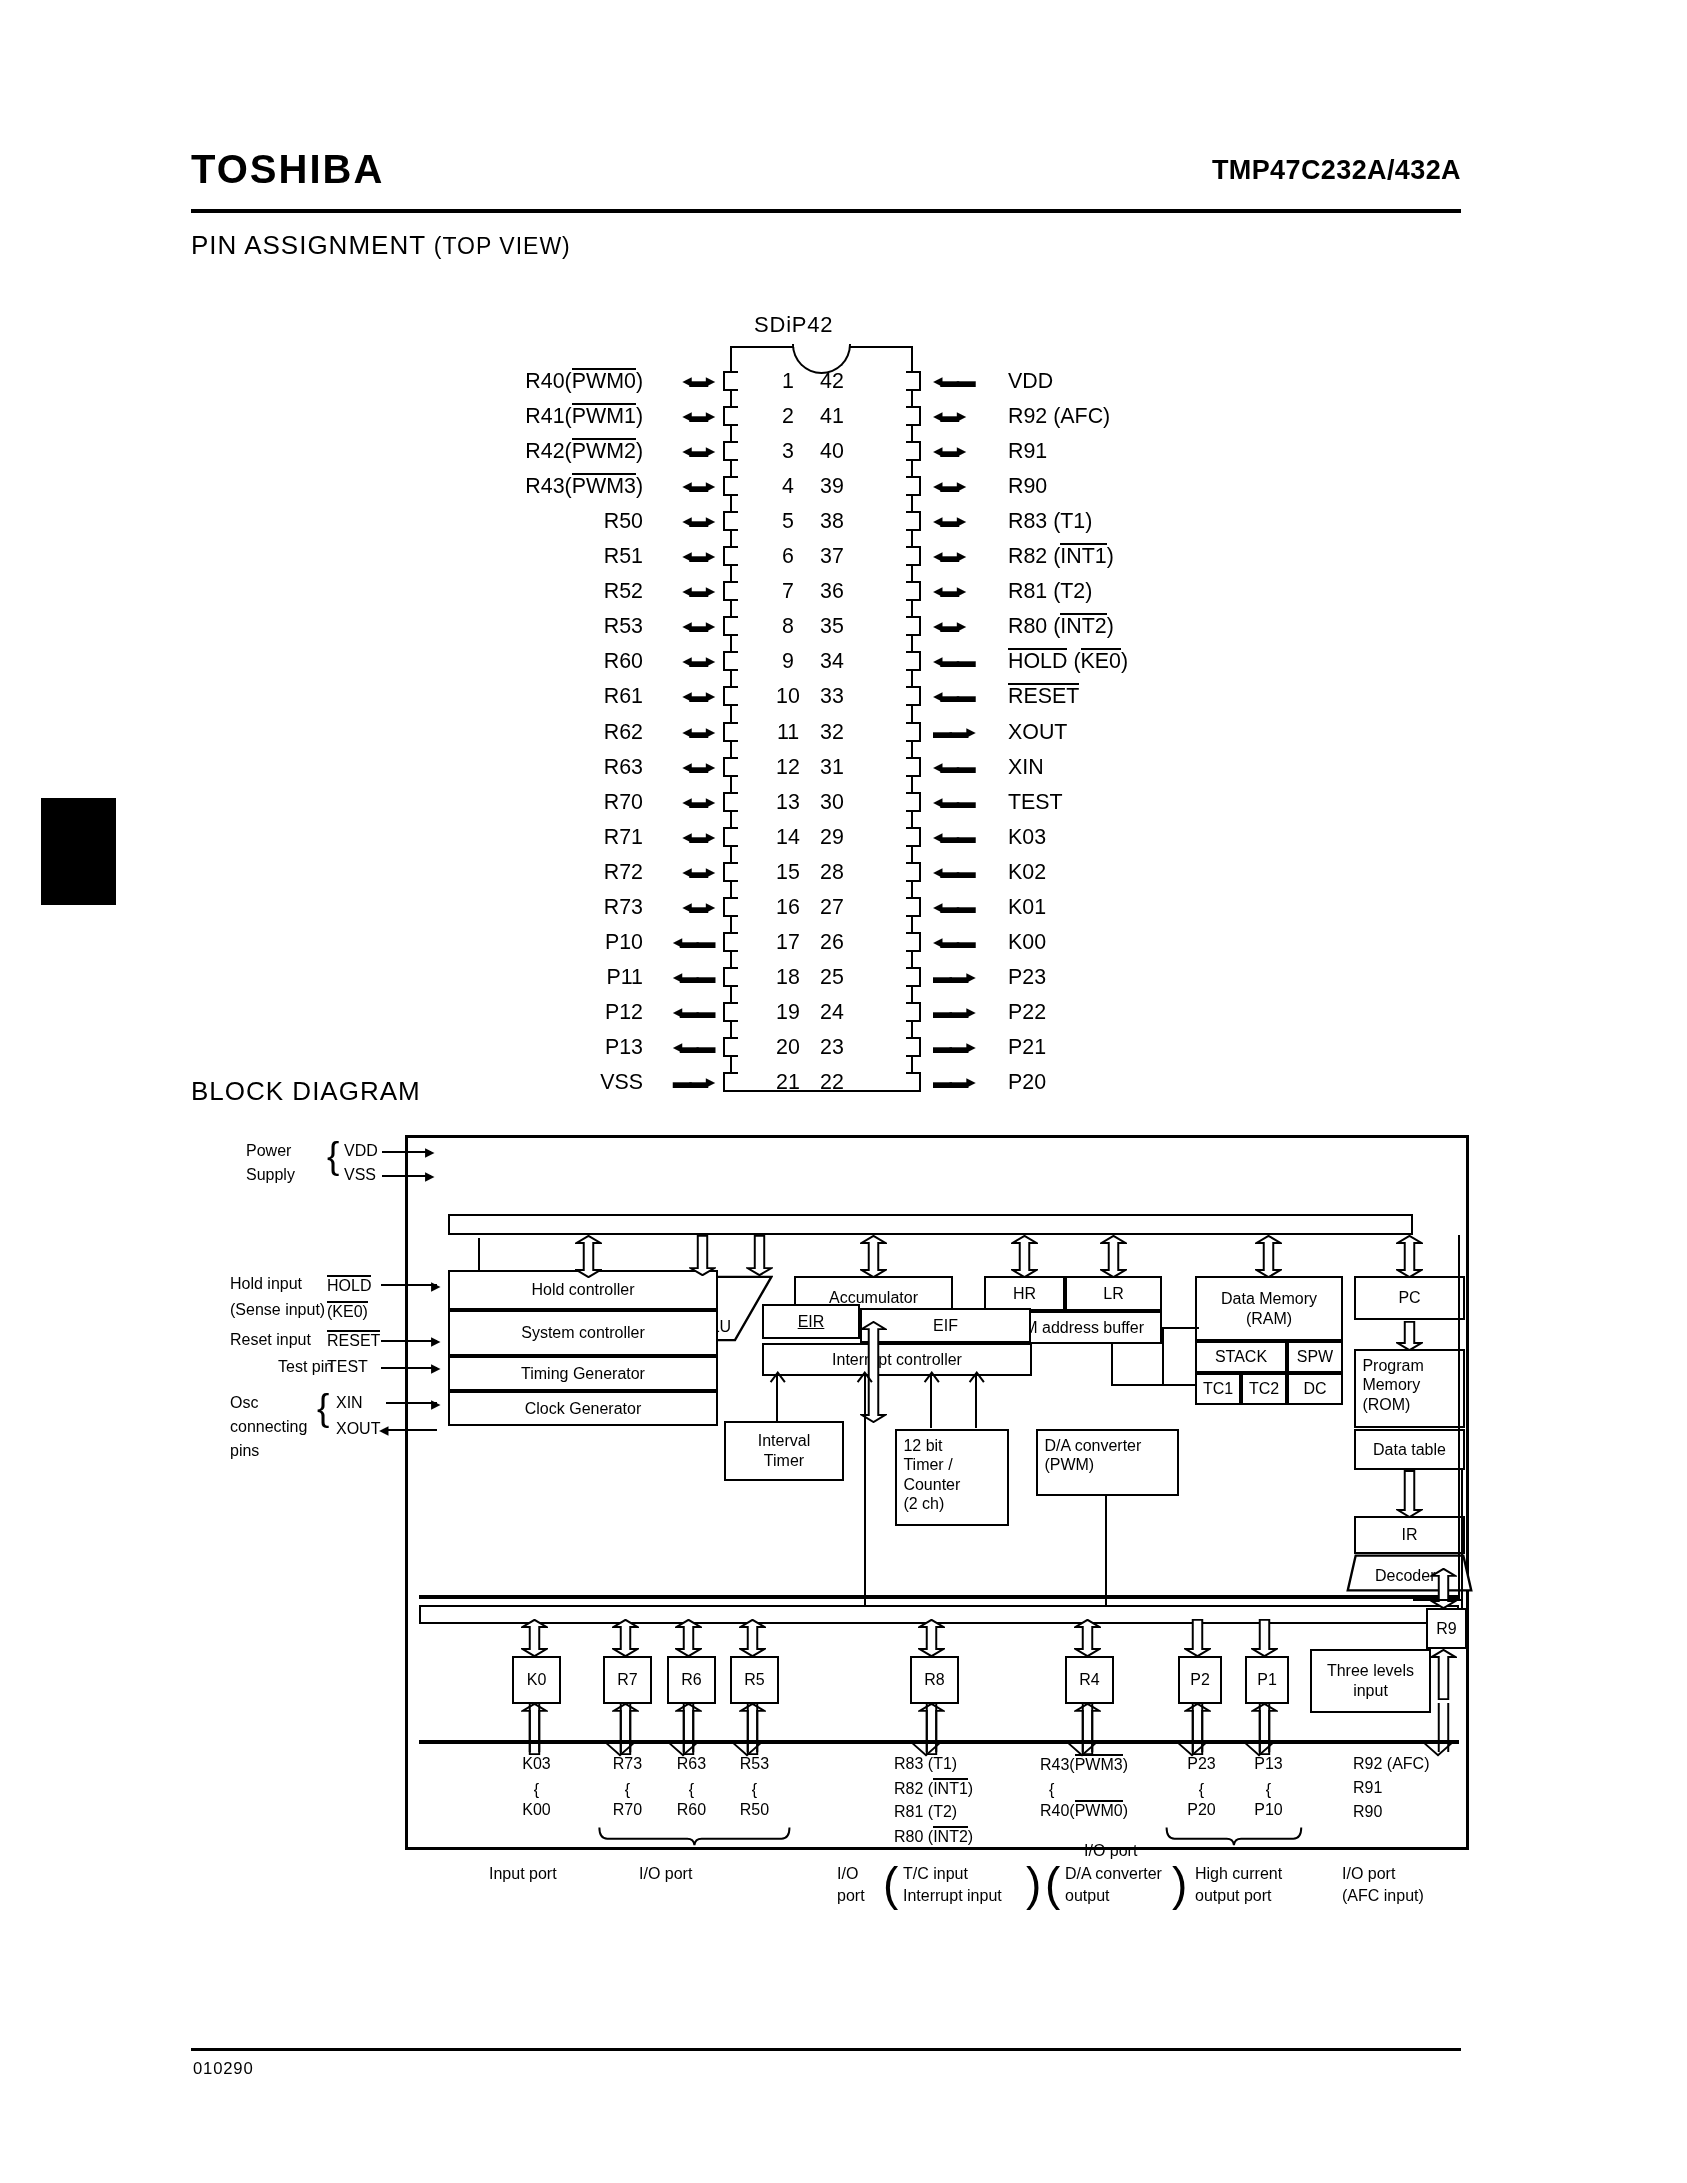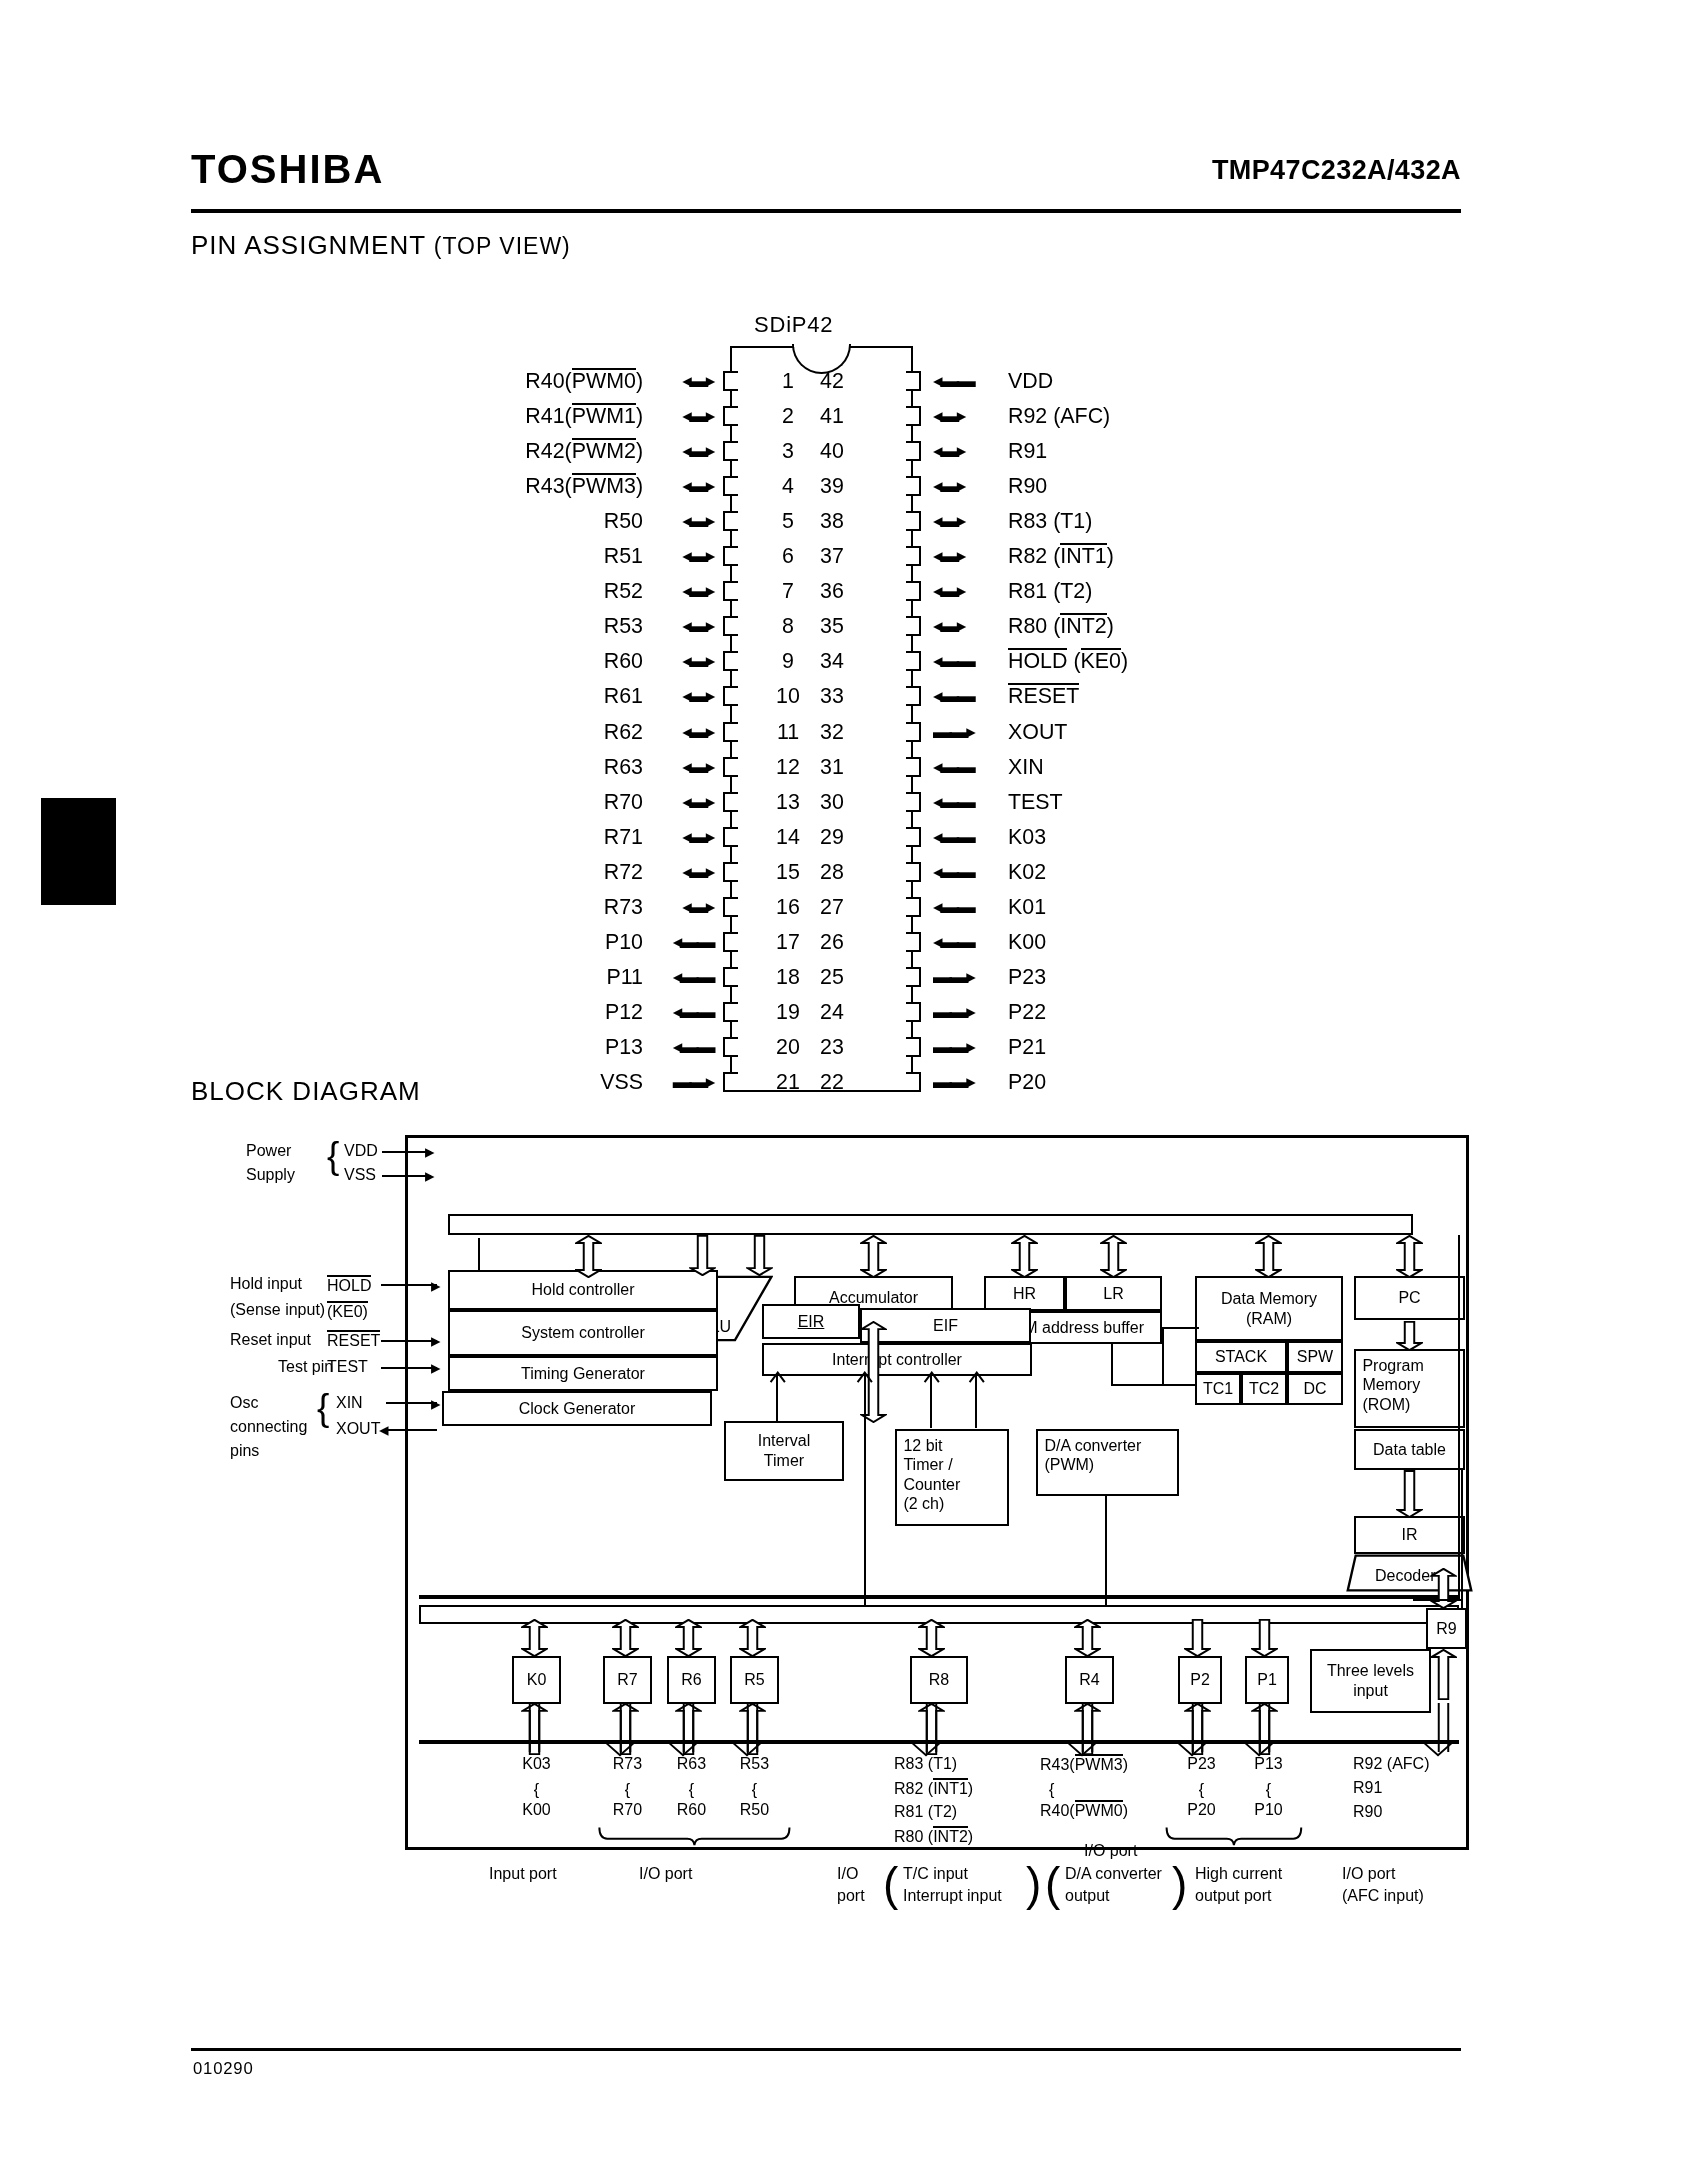--- a/index.html
+++ b/index.html
@@ -453,21 +453,21 @@
     <div class="hline" style="left:148px; top:310px; width:51px;"></div>
     <div class="lbl-txt" style="left:193px; top:155px; font-size:19px;">▸</div>
     <div class="lbl-txt" style="left:193px; top:210px; font-size:19px;">▸</div>
     <div class="lbl-txt" style="left:193px; top:237px; font-size:19px;">▸</div>
     <div class="lbl-txt" style="left:193px; top:273px; font-size:19px;">▸</div>
     <div class="lbl-txt" style="left:141px; top:299px; font-size:19px;">◂</div>
 
     <div class="blk" style="left:210px; top:151px; width:270px; height:40px;">Hold controller</div>
     <div class="blk" style="left:210px; top:191px; width:270px; height:46px;">System controller</div>
     <div class="blk" style="left:210px; top:237px; width:270px; height:35px;">Timing Generator</div>
-    <div class="blk" style="left:204px; top:272px; width:270px; height:35px;">Clock Generator</div>
+    <div class="blk" style="left:210px; top:272px; width:270px; height:35px;">Clock Generator</div>
 
     <div class="blk" style="left:524px; top:185px; width:98px; height:35px;text-decoration:underline;">EIR</div>
     <div class="blk" style="left:622px; top:189px; width:171px; height:35px;">EIF</div>
     <div class="blk" style="left:524px; top:224px; width:270px; height:33px;">Interrupt controller</div>
 
     <div class="blk" style="left:486px; top:302px; width:120px; height:60px; flex-direction:column;">
       <span>Interval</span>
       <span>Timer</span>
     </div>
     <div class="blk tl" style="left:657px; top:310px; width:114px; height:97px; flex-direction:column;">
@@ -481,21 +481,21 @@
       <span>(PWM)</span>
     </div>
 
     <div class="hline" style="left:181px; top:476px; width:1040px; height:4px;"></div>
     <div class="bus" style="left:181px; top:486px; width:1040px; height:19px;"></div>
 
     <div class="blk" style="left:274px; top:537px; width:49px; height:48px;">K0</div>
     <div class="blk" style="left:365px; top:537px; width:49px; height:48px;">R7</div>
     <div class="blk" style="left:429px; top:537px; width:49px; height:48px;">R6</div>
     <div class="blk" style="left:492px; top:537px; width:49px; height:48px;">R5</div>
-    <div class="blk" style="left:672px; top:537px; width:58px; height:48px;">R8</div>
+    <div class="blk" style="left:672px; top:537px; width:49px; height:48px;">R8</div>
     <div class="blk" style="left:827px; top:537px; width:49px; height:48px;">R4</div>
     <div class="blk" style="left:940px; top:537px; width:44px; height:48px;">P2</div>
     <div class="blk" style="left:1007px; top:537px; width:44px; height:48px;">P1</div>
     <div class="blk" style="left:1072px; top:530px; width:121px; height:64px; flex-direction:column;">
       <span>Three levels</span>
       <span>input</span>
     </div>
     <div class="blk" style="left:1188px; top:489px; width:41px; height:41px;">R9</div>
 
     <div class="lbl-txt ctr" style="left:262px; top:635px; width:73px;">K03</div>

